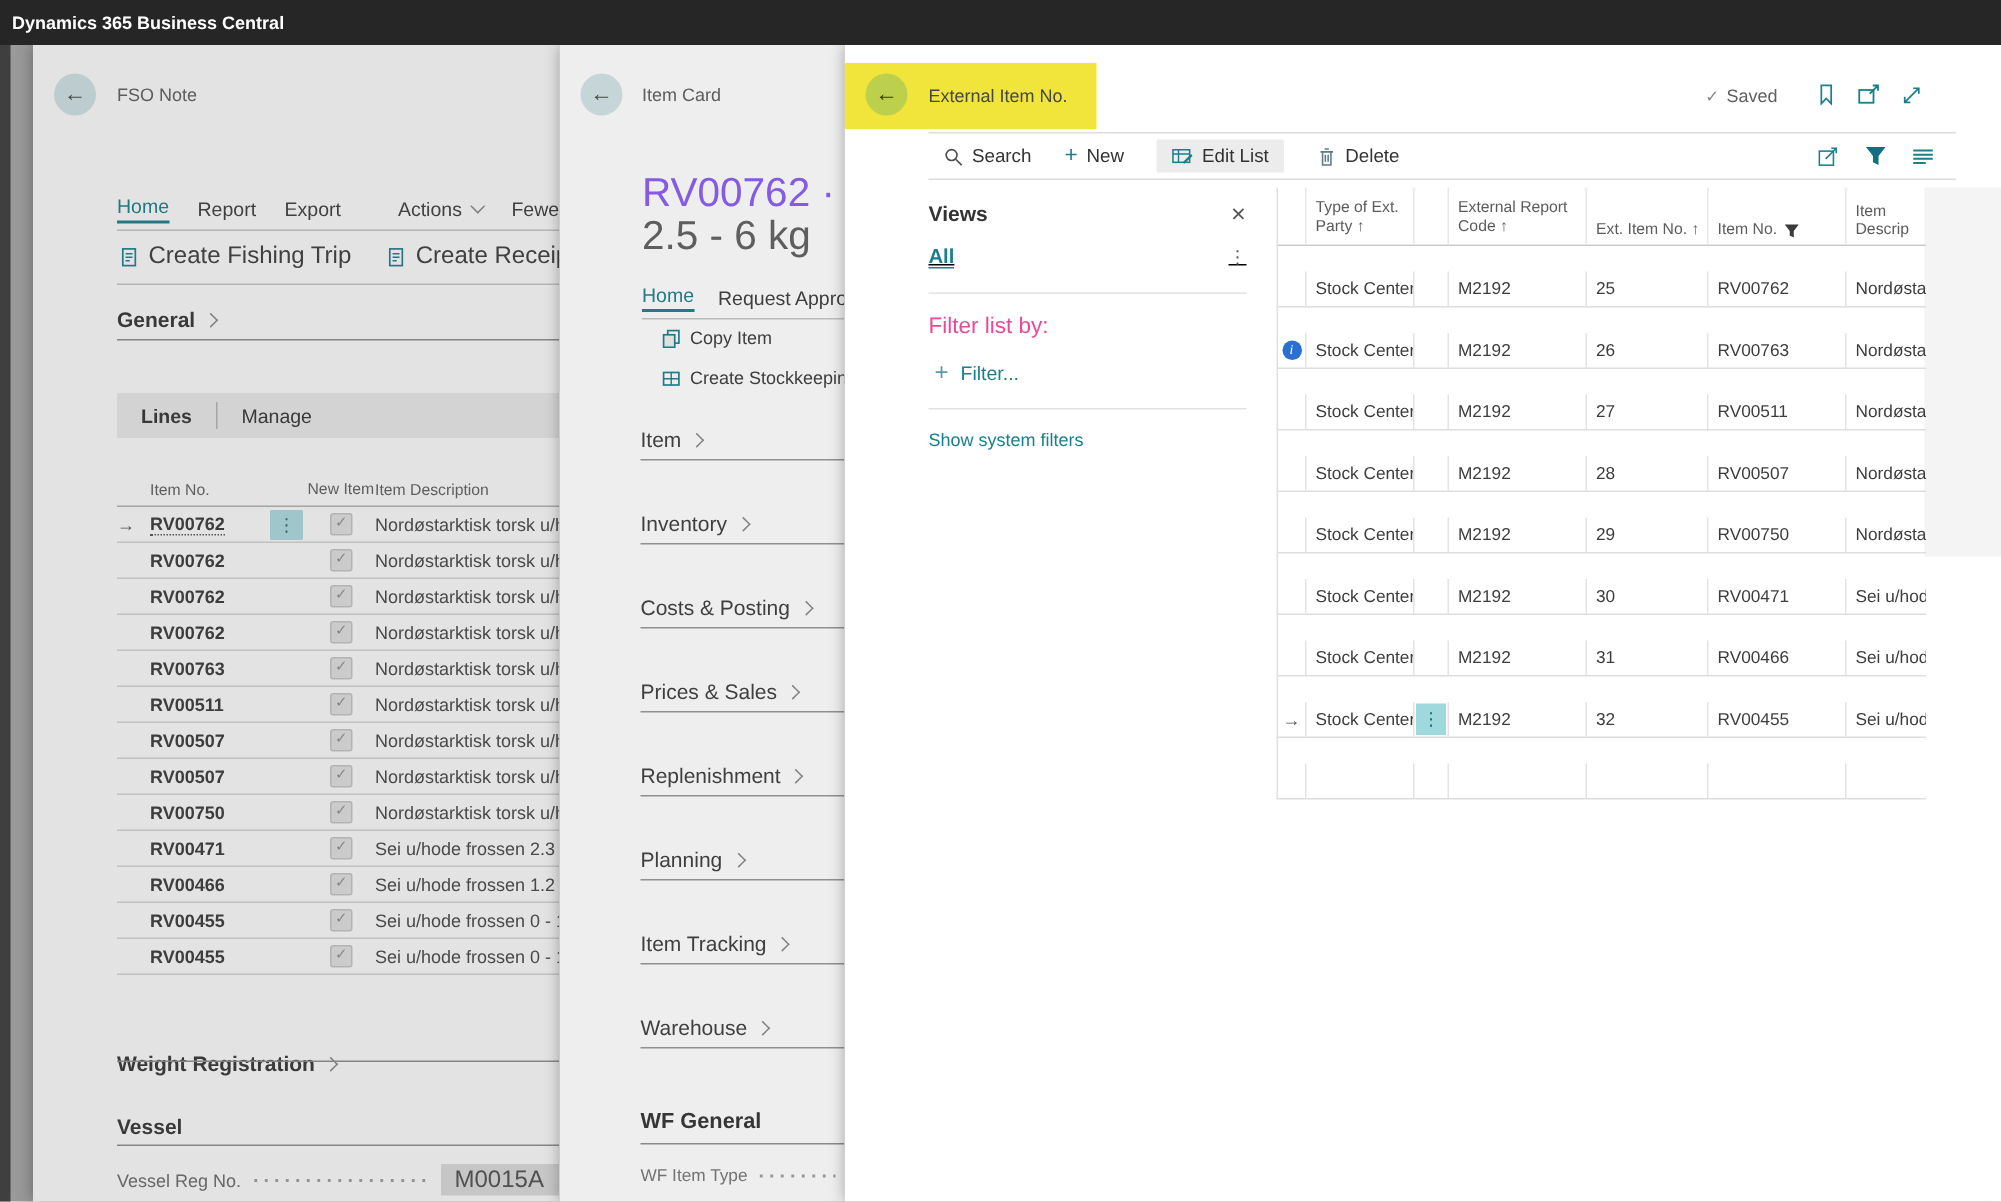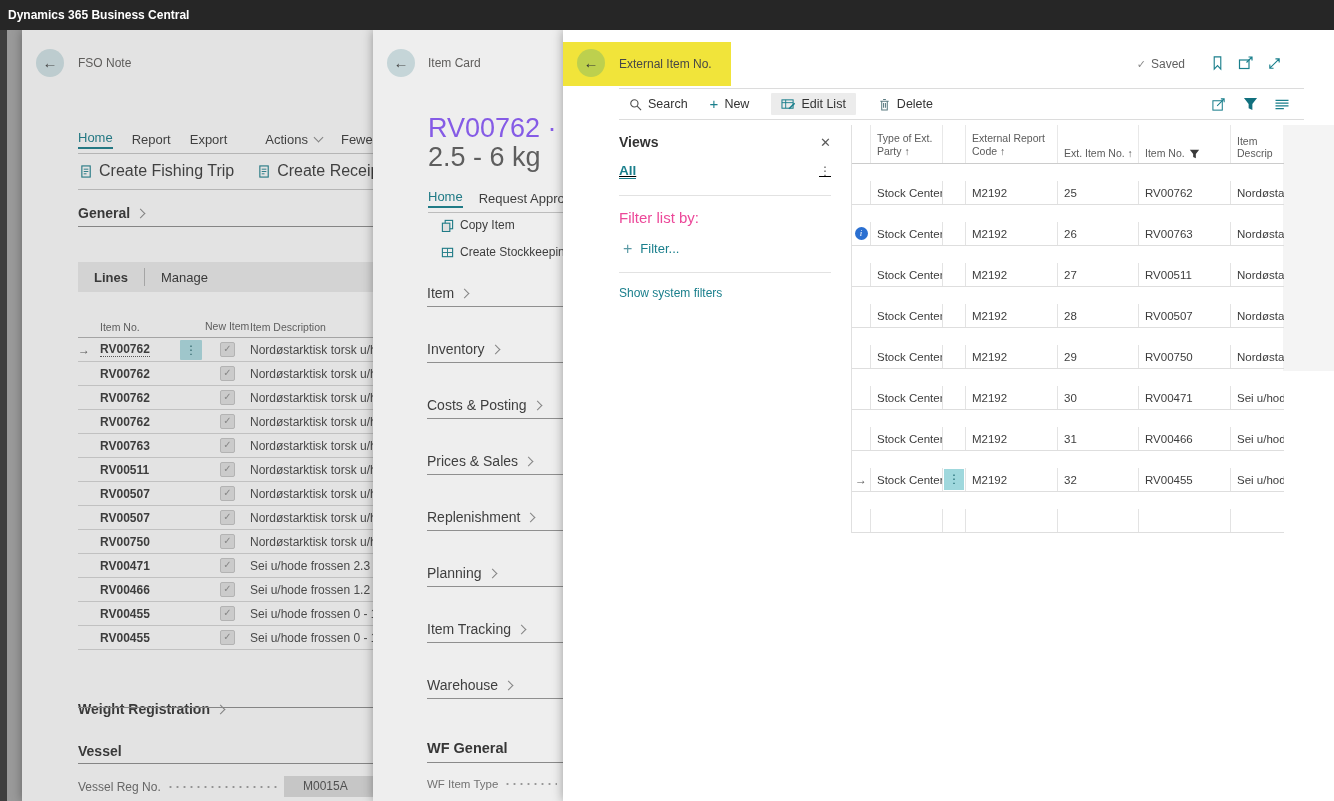--- a/index.html
+++ b/index.html
@@ -58,22 +58,22 @@
     display:none;cursor:pointer;border-radius:1px;}
   .lrow.current .kebab-box{display:block;}
   .lrow .lchk{width:45px;flex:none;display:flex;justify-content:center;}
   .cbx{width:13px;height:13px;background:#e2e2e2;border:1px solid #c6c6c6;border-radius:2px;font-size:10px;color:#909090;
     text-align:center;line-height:12px;}
   .lrow .ldesc{flex:1;min-width:0;white-space:nowrap;overflow:hidden;}
   .vreg-row{position:absolute;left:56px;right:0;top:746px;display:flex;align-items:center;font-size:12px;color:#6a6a6a;}
   .leader{flex:1;height:6px;margin:0 6px;align-self:center;
     background-image:radial-gradient(circle,#9f9f9f 1px,transparent 1.2px);
     background-size:7px 6px;background-repeat:repeat-x;background-position:0 60%;}
-  .vreg-value{width:74px;flex:none;height:21px;background:#dcdcdc;color:#4f4f4f;font-size:12px;line-height:21px;
-    padding-left:19px;margin-right:-4px;}
+  .vreg-value{width:74px;flex:none;height:21px;background:#dcdcdc;color:#4f4f4f;font-size:16px;line-height:21px;
+    padding-left:9px;margin-right:-4px;}
   
   #panel-item{left:373px;width:190px;z-index:2;}
   #panel-item .overlay{background:rgba(90,90,90,0.10);}
   .item-title1{position:absolute;left:55px;top:50px;font-size:27px;color:#8b5cf6;white-space:nowrap;margin-top:33px;}
   .item-title2{position:absolute;left:55px;top:112px;font-size:27px;color:#5f5f5f;white-space:nowrap;}
   .item-menu{position:absolute;left:55px;right:0;top:157px;height:22px;display:flex;gap:16px;font-size:13px;color:#3c3c3c;
     white-space:nowrap;overflow:hidden;align-items:center;}
   .item-acts{position:absolute;left:68px;top:188px;display:flex;flex-direction:column;gap:13px;font-size:12px;color:#3c3c3c;white-space:nowrap;}
   .item-secs{position:absolute;left:54px;right:0;top:255px;}
   .sec{height:56px;position:relative;font-size:14px;color:#3d3d3d;white-space:nowrap;cursor:pointer;}

